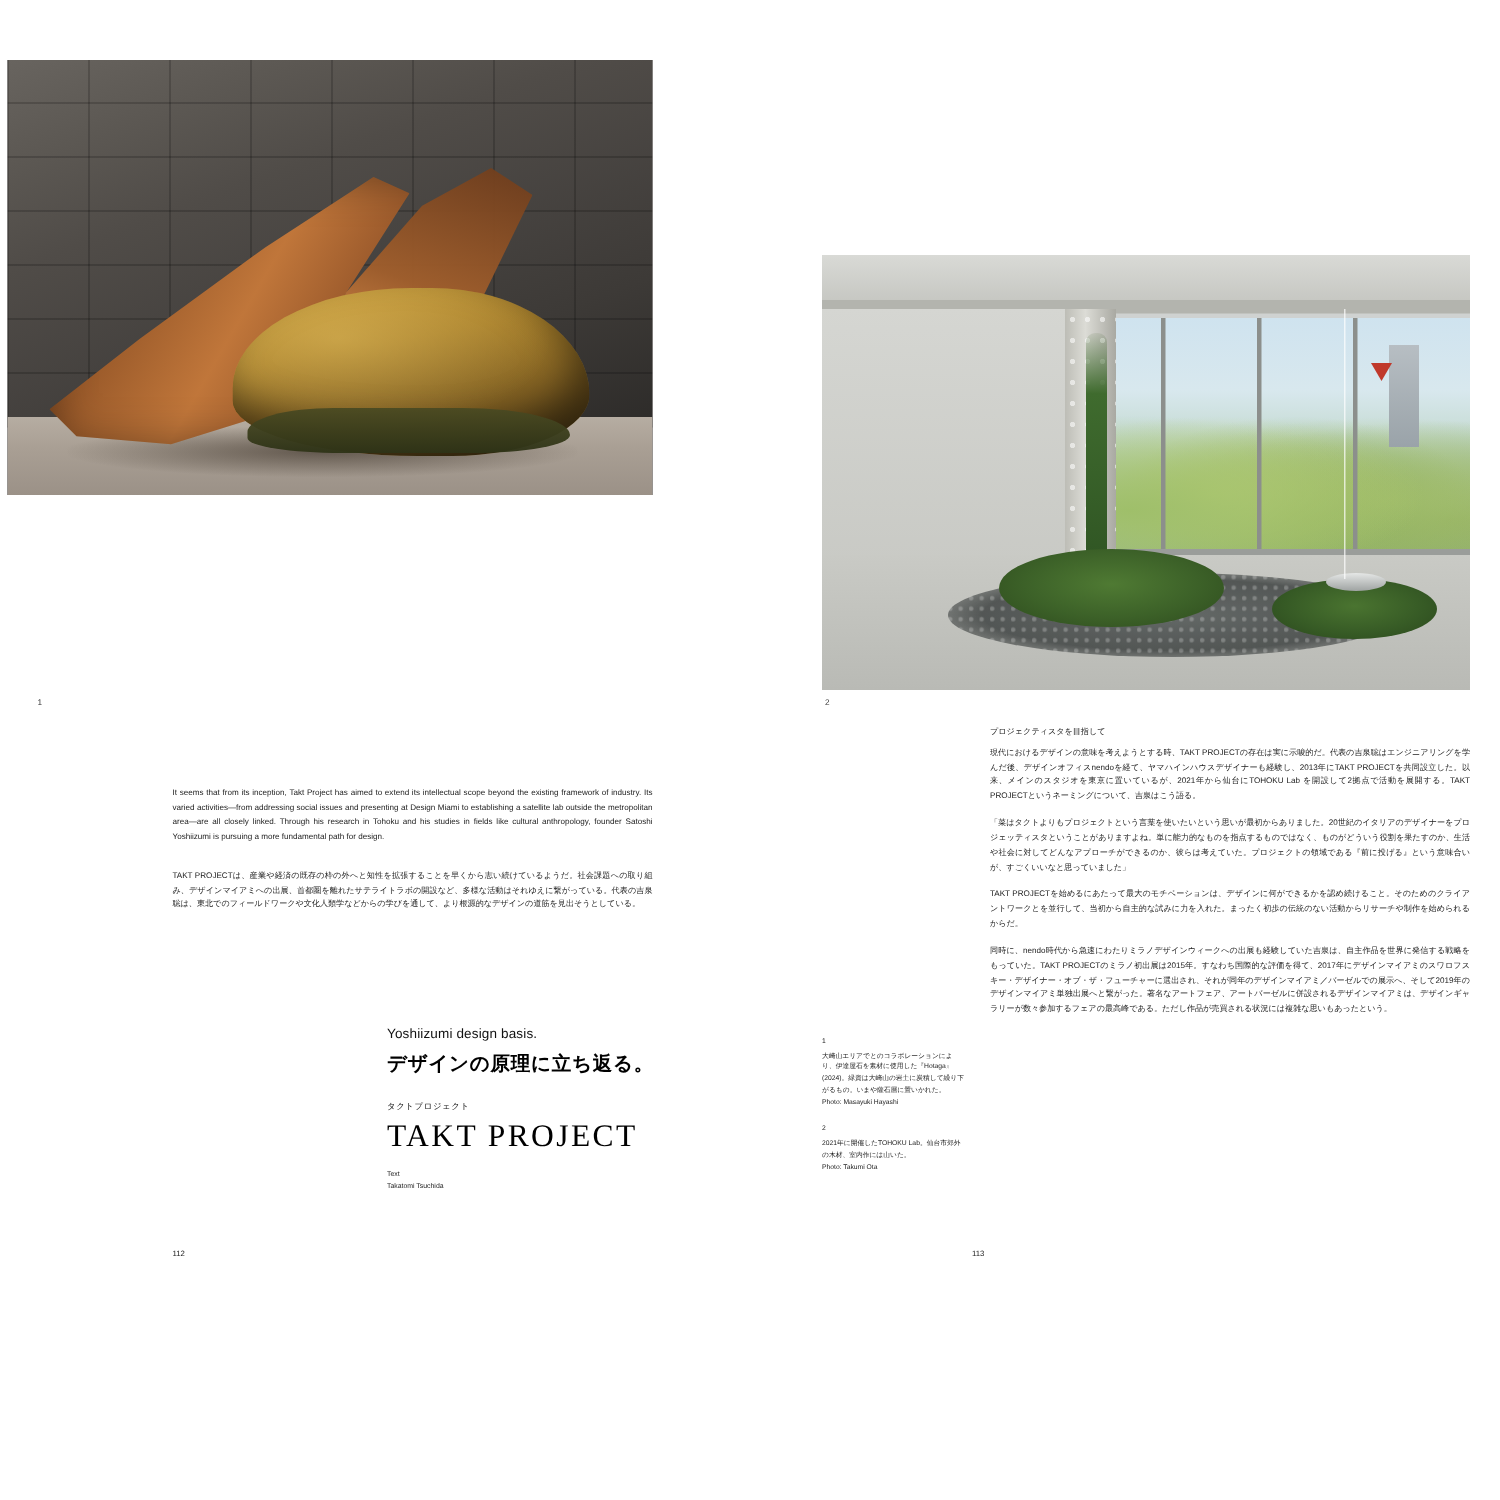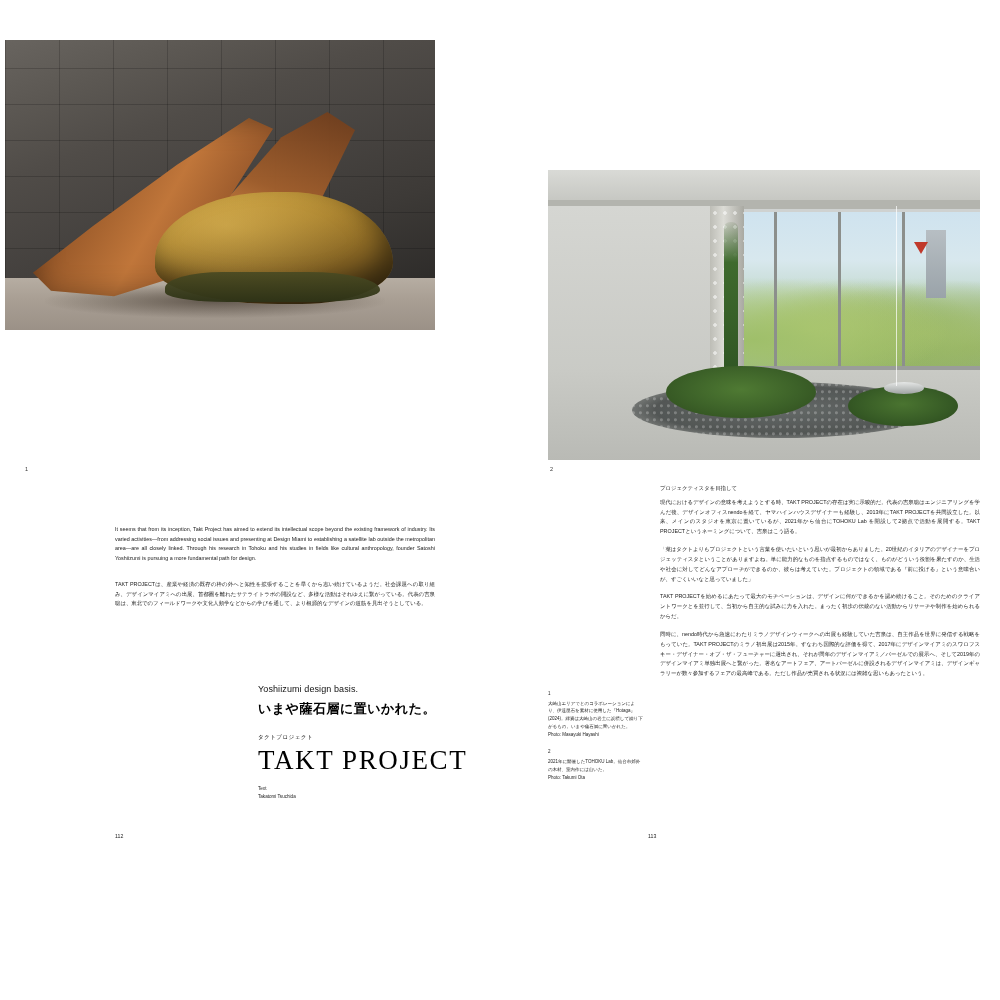--- a/index.html
+++ b/index.html
@@ -226,21 +226,21 @@
     margin-bottom: 16px;
   }
   .kana {
     font-size: 5.6px;
     color: #111;
     margin-bottom: 3px;
     letter-spacing: 0.4px;
   }
   .logo {
     font-family: "Liberation Serif", serif;
-    font-size: 27px;
+    font-size: 21px;
     letter-spacing: 1.6px;
     color: #000;
     margin-bottom: 9px;
   }
   .credit {
     font-size: 4.6px;
     line-height: 1.65;
     color: #222;
   }
   .folio {
@@ -298,21 +298,21 @@
     <div class="txt-en">
       <p>It seems that from its inception, Takt Project has aimed to extend its intellectual scope beyond the existing framework of industry. Its varied activities—from addressing social issues and presenting at Design Miami to establishing a satellite lab outside the metropolitan area—are all closely linked. Through his research in Tohoku and his studies in fields like cultural anthropology, founder Satoshi Yoshiizumi is pursuing a more fundamental path for design.</p>
     </div>
 
     <div class="txt-jp-left">
       <p style="margin:0;">TAKT PROJECTは、産業や経済の既存の枠の外へと知性を拡張することを早くから志い続けているようだ。社会課題への取り組み、デザインマイアミへの出展、首都圏を離れたサテライトラボの開設など、多様な活動はそれゆえに繋がっている。代表の吉泉聡は、東北でのフィールドワークや文化人類学などからの学びを通して、より根源的なデザインの道筋を見出そうとしている。</p>
     </div>
 
     <div class="title-block">
       <div class="title-en">Yoshiizumi design basis.</div>
-      <div class="title-jp">いまや薩石層に置いかれた。</div>
+      <div class="title-jp">デザインの原理に立ち返る。</div>
       <div class="kana">タクトプロジェクト</div>
       <div class="logo">TAKT PROJECT</div>
       <div class="credit">
         <div>Text</div>
         <div>Takatomi Tsuchida</div>
       </div>
     </div>
 
     <div class="folio" style="left:115px; top:833px;">112</div>
   </div>

